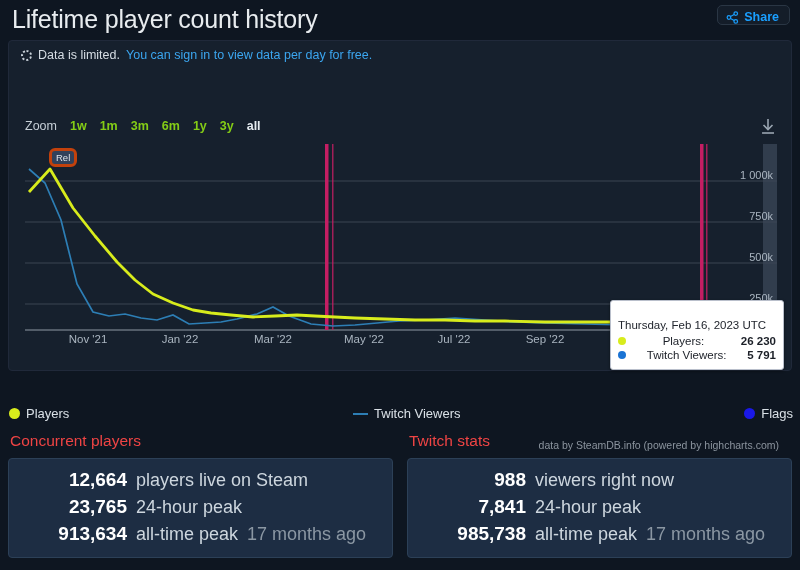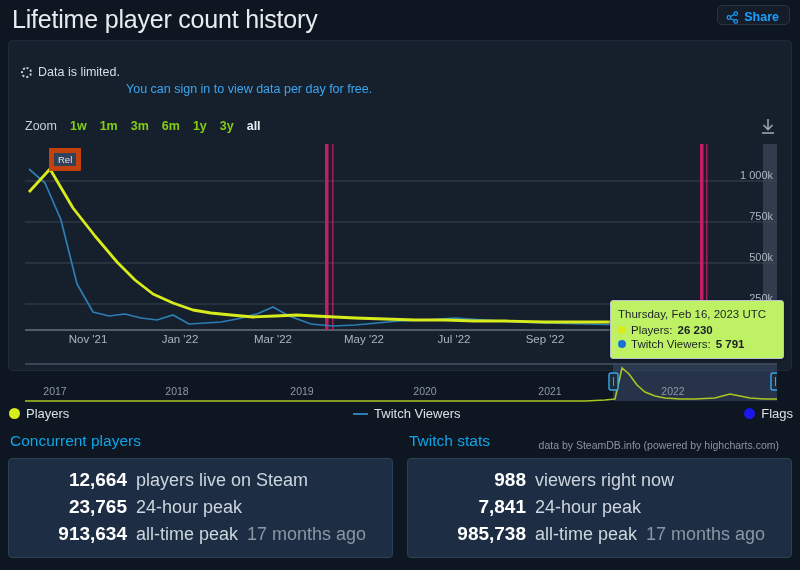--- a/index.html
+++ b/index.html
@@ -38,21 +38,21 @@
   }
   .notice {
     position: absolute; left: 12px; top: 7px;
     display: flex; align-items: center; gap: 6px;
     font-size: 12.5px; color: #d6dde4;
   }
   .notice-spinner {
     width: 11px; height: 11px; border-radius: 50%;
     border: 2px dotted #c8d0d8; display:inline-block;
   }
-  .notice-link { color: #3ba6f0; margin-top: 34px; }
+  .notice-link { color: #3ba6f0; }
 
   
   .zoom-row {
     position: absolute; left: 16px; top: 78px;
     display: flex; align-items: baseline; gap: 13px;
     font-size: 12.5px;
   }
   .zoom-label { color: #c5ced6; font-size: 12.5px; }
   .zoom-btn { color: #84cc16; font-weight: bold; font-size: 12.5px; cursor: pointer; }
   .zoom-btn.active { color: #e6ecf1; }
@@ -63,22 +63,22 @@
   
   .plot {
     position: absolute; left: 16px; top: 103px;
     width: 752px; height: 190px;
   }
   .plot svg { display: block; }
 
   .flaglabel {
     position: absolute;
     background: #32415a; color: #dfe5ea;
-    border: 5px solid #c2410c;
-    font-size: 9.5px; padding: 1px 4px; border-radius: 1px;
+    border: 3px solid #c2410c;
+    font-size: 9.5px; padding: 1px 4px; border-radius: 6px;
     line-height: 11px;
   }
 
   
   .xaxis {
     position: absolute; left: 16px; top: 292px; width: 752px; height: 18px;
   }
   .xtick {
     position: absolute; font-size: 11.5px; color: #aab5c0;
     transform: translateX(-50%); white-space: nowrap;
@@ -86,27 +86,27 @@
   
   .ytick {
     position: absolute; right: 18px; font-size: 11px; color: #aab5c0;
     text-align: right; white-space: nowrap;
   }
 
   
   .tooltip {
     position: absolute; left: 601px; top: 259px;
     width: 174px;
-    background: #bef264; border: 1px solid #b9bfcb; border-radius: 3px;
-    padding: 6px 7px 6px 7px;
+    background: #ffffff; border: 1px solid #b9bfcb; border-radius: 3px;
+    padding: 17px 7px 6px 7px;
     font-size: 11.5px; color: #1b1f27; line-height: 14.5px;
     box-shadow: 0 1px 3px rgba(0,0,0,.45);
   }
   .tt-date { font-size: 11.5px; color: #22262e; margin-bottom: 1px; }
-  .tt-row { display: flex; align-items: center; gap: 5px; }
+  .tt-row { display: flex; align-items: center; gap: 5px; justify-content: space-between; }
   .tt-dot { width: 8px; height: 8px; border-radius: 50%; flex: none; }
   .tt-val { font-weight: bold; }
 
   
   .navigator {
     position: absolute; left: 16px; top: 322px; width: 752px; height: 40px;
   }
   .navigator svg { display: block; }
   .navyear {
     position: absolute; font-size: 10.5px; color: #8e99a6;
@@ -128,21 +128,21 @@
     font-size: 10.5px; color: #8b949e;
   }
 
   
   .stats-wrap {
     position: absolute; left: 0; top: 432px; width: 800px; height: 138px;
     display: flex; gap: 14px; padding: 0 8px;
   }
   .stat-col { flex: 1 1 0; }
   .stat-head {
-    font-size: 15.5px; color: #0ea5e9; margin: 0 0 8px 2px; font-weight: 400;
+    font-size: 15.5px; color: #ef4444; margin: 0 0 8px 2px; font-weight: 400;
   }
   .stat-box {
     background: #1d2d43; border: 1px solid #2c4057; border-radius: 4px;
     padding: 10px 14px 12px 14px;
   }
   .stat-row {
     display: flex; align-items: baseline; gap: 9px; margin-bottom: 5px;
   }
   .stat-row:last-child { margin-bottom: 0; }
   .stat-num {
@@ -251,44 +251,20 @@
         <span>Players:</span>
         <span class="tt-val">26 230</span>
       </div>
       <div class="tt-row">
         <span class="tt-dot" style="background:#1a73d4;"></span>
         <span>Twitch Viewers:</span>
         <span class="tt-val">5 791</span>
       </div>
     </div>
 
-    <div class="navigator">
-      <svg width="752" height="40" viewBox="0 0 752 40">
-        <line x1="0" y1="1" x2="752" y2="1" stroke="#5d6a7a" stroke-width="1"></line>
-
-        <rect x="588" y="2" width="164" height="36" fill="#4a5e7e" opacity="0.42"></rect>
-
-        <polyline fill="none" stroke="#a9c622" stroke-width="1.6" points="0,38 100,38 200,38 300,38 400,38 500,38 560,38 580,37 590,36 597,5 604,11 612,22 620,29 630,33 640,35 655,36 670,36 690,35 705,31 715,33 725,35 740,36 752,36"></polyline>
-
-        <g>
-          <rect x="584" y="10" width="9" height="17" rx="2" fill="#1d2b3e" stroke="#37a7e8" stroke-width="1.4"></rect>
-          <line x1="588.5" y1="14" x2="588.5" y2="23" stroke="#37a7e8" stroke-width="1"></line>
-        </g>
-        <g>
-          <rect x="746" y="10" width="9" height="17" rx="2" fill="#1d2b3e" stroke="#37a7e8" stroke-width="1.4"></rect>
-          <line x1="750.5" y1="14" x2="750.5" y2="23" stroke="#37a7e8" stroke-width="1"></line>
-        </g>
-      </svg>
-      <span class="navyear" style="left:30px;">2017</span>
-      <span class="navyear" style="left:152px;">2018</span>
-      <span class="navyear" style="left:277px;">2019</span>
-      <span class="navyear" style="left:400px;">2020</span>
-      <span class="navyear" style="left:525px;">2021</span>
-      <span class="navyear" style="left:648px;">2022</span>
-    </div>
 
     <div class="legend">
       <div class="legend-item">
         <span class="lg-dot" style="background:#d8ec1c;"></span>
         <span>Players</span>
       </div>
       <div class="legend-item">
         <span class="lg-line" style="background:#2d7eb5;"></span>
         <span>Twitch Viewers</span>
       </div>

